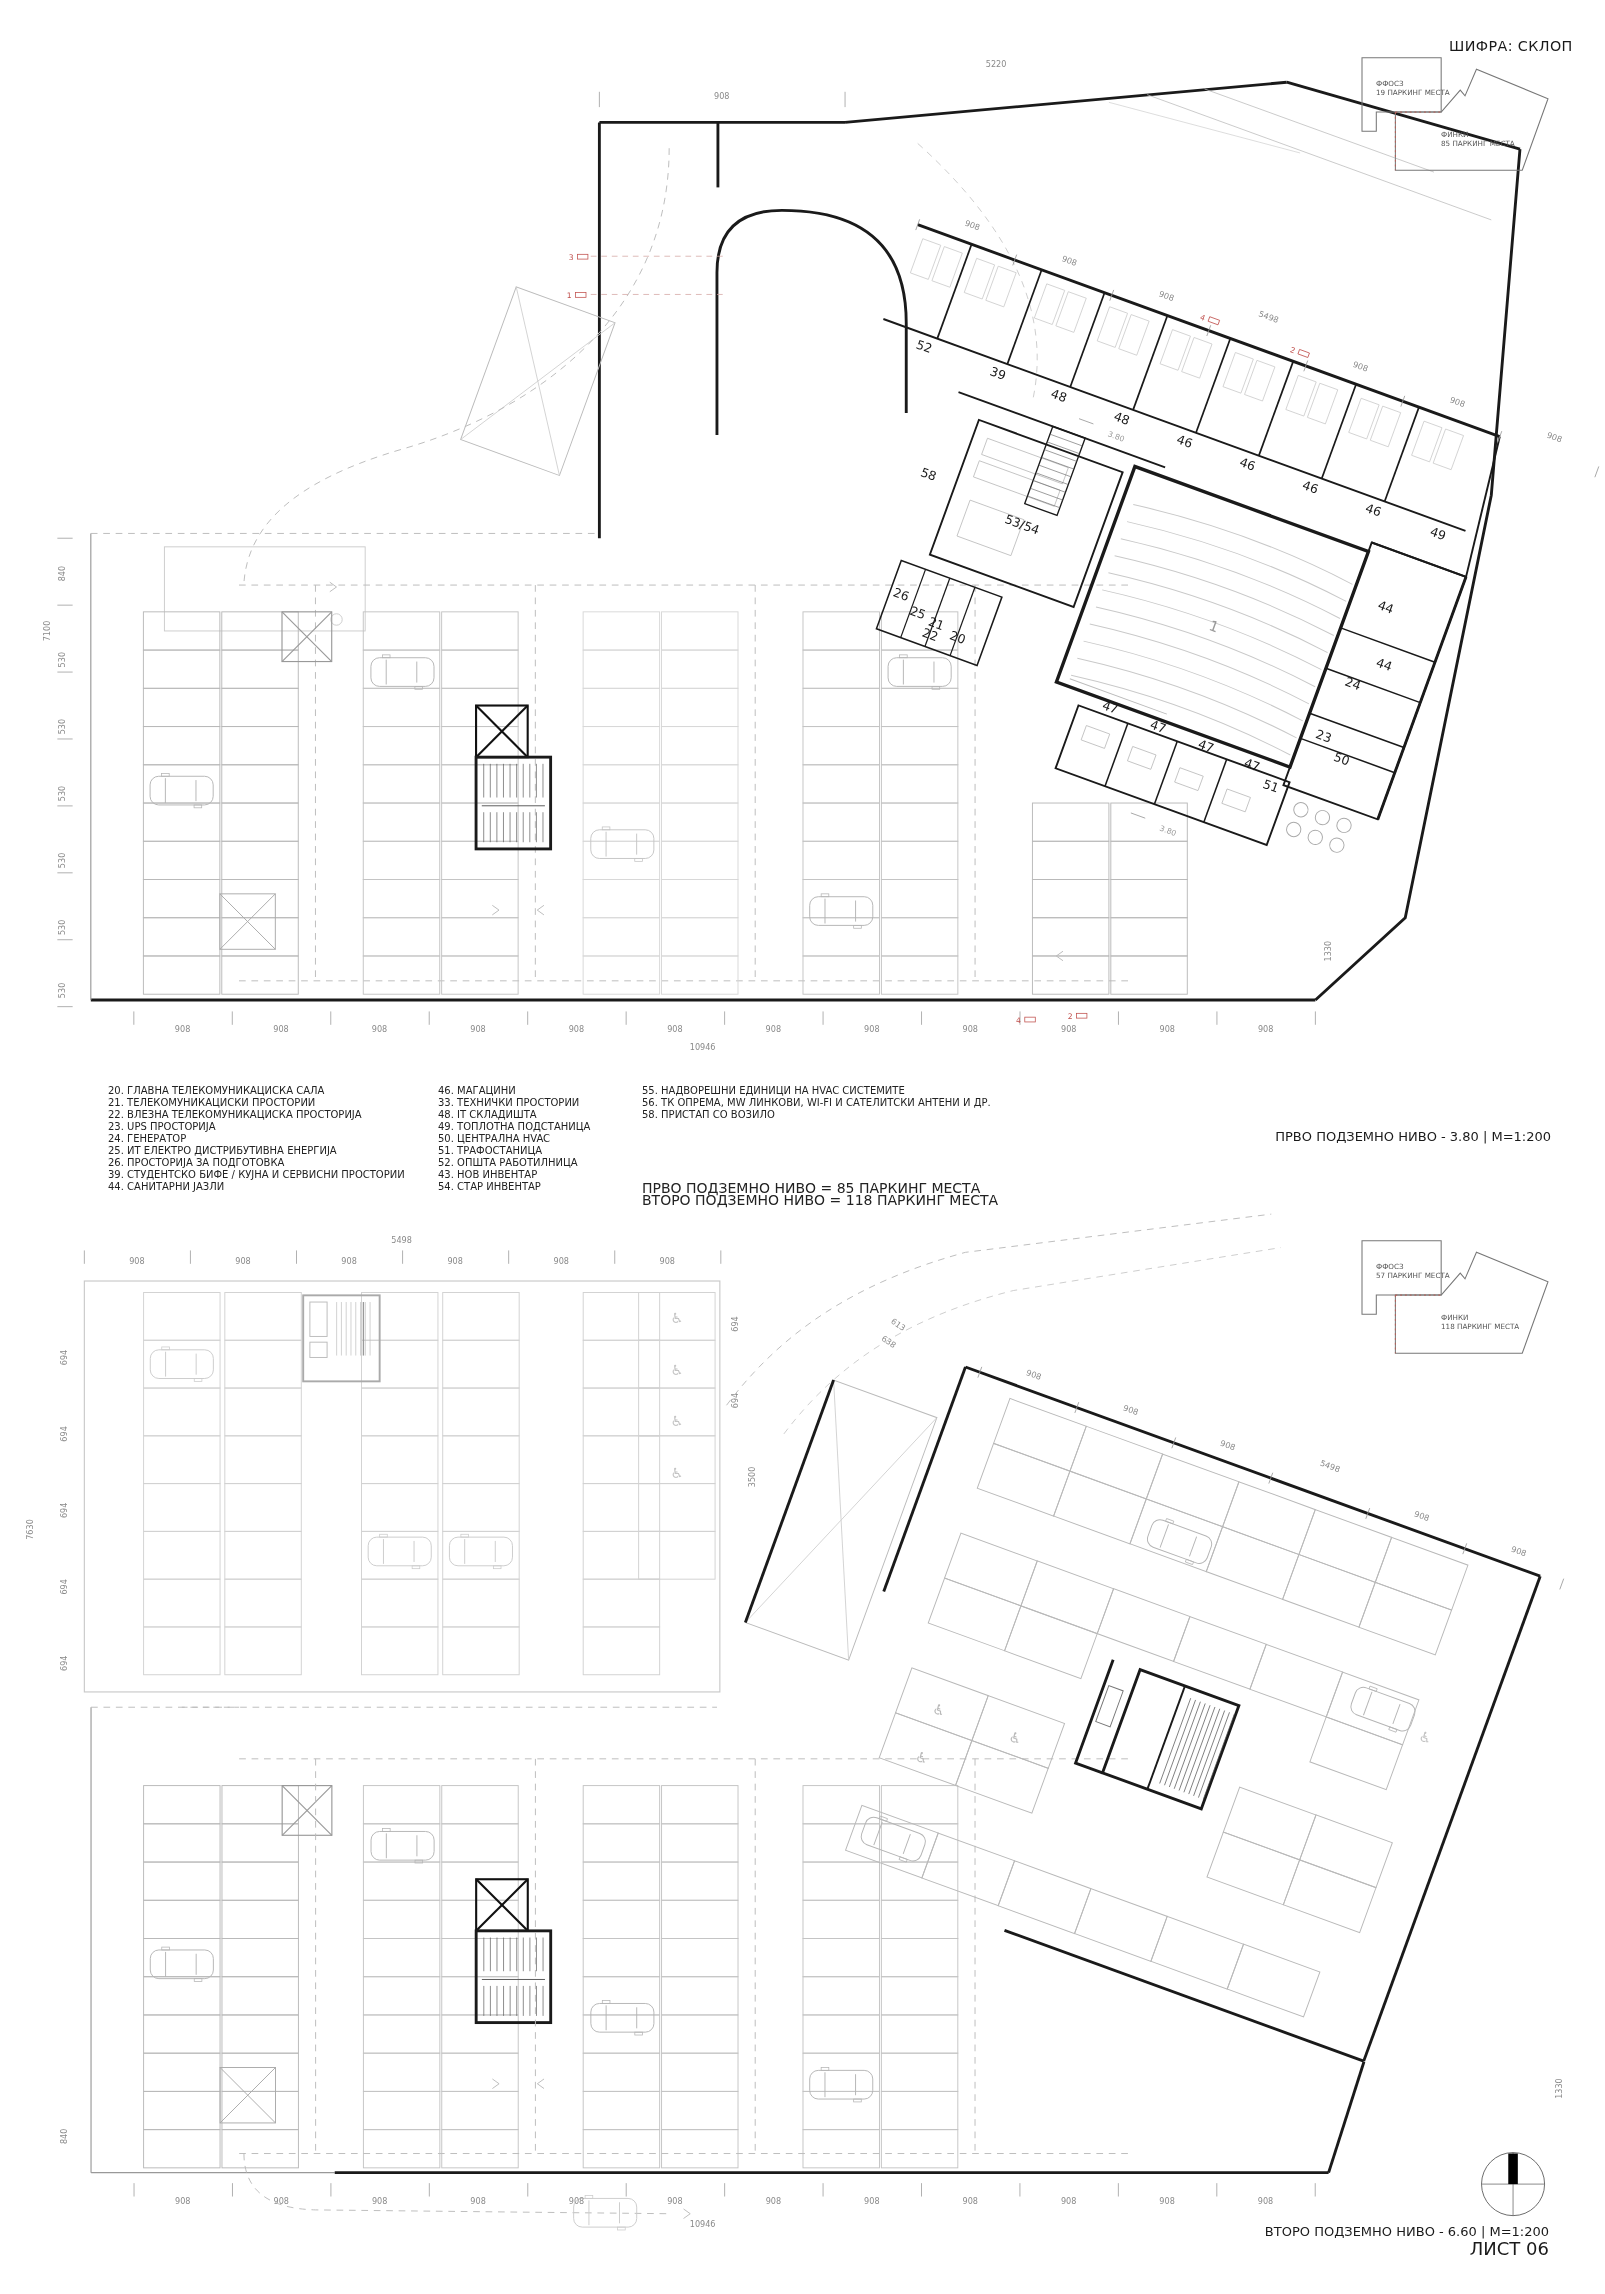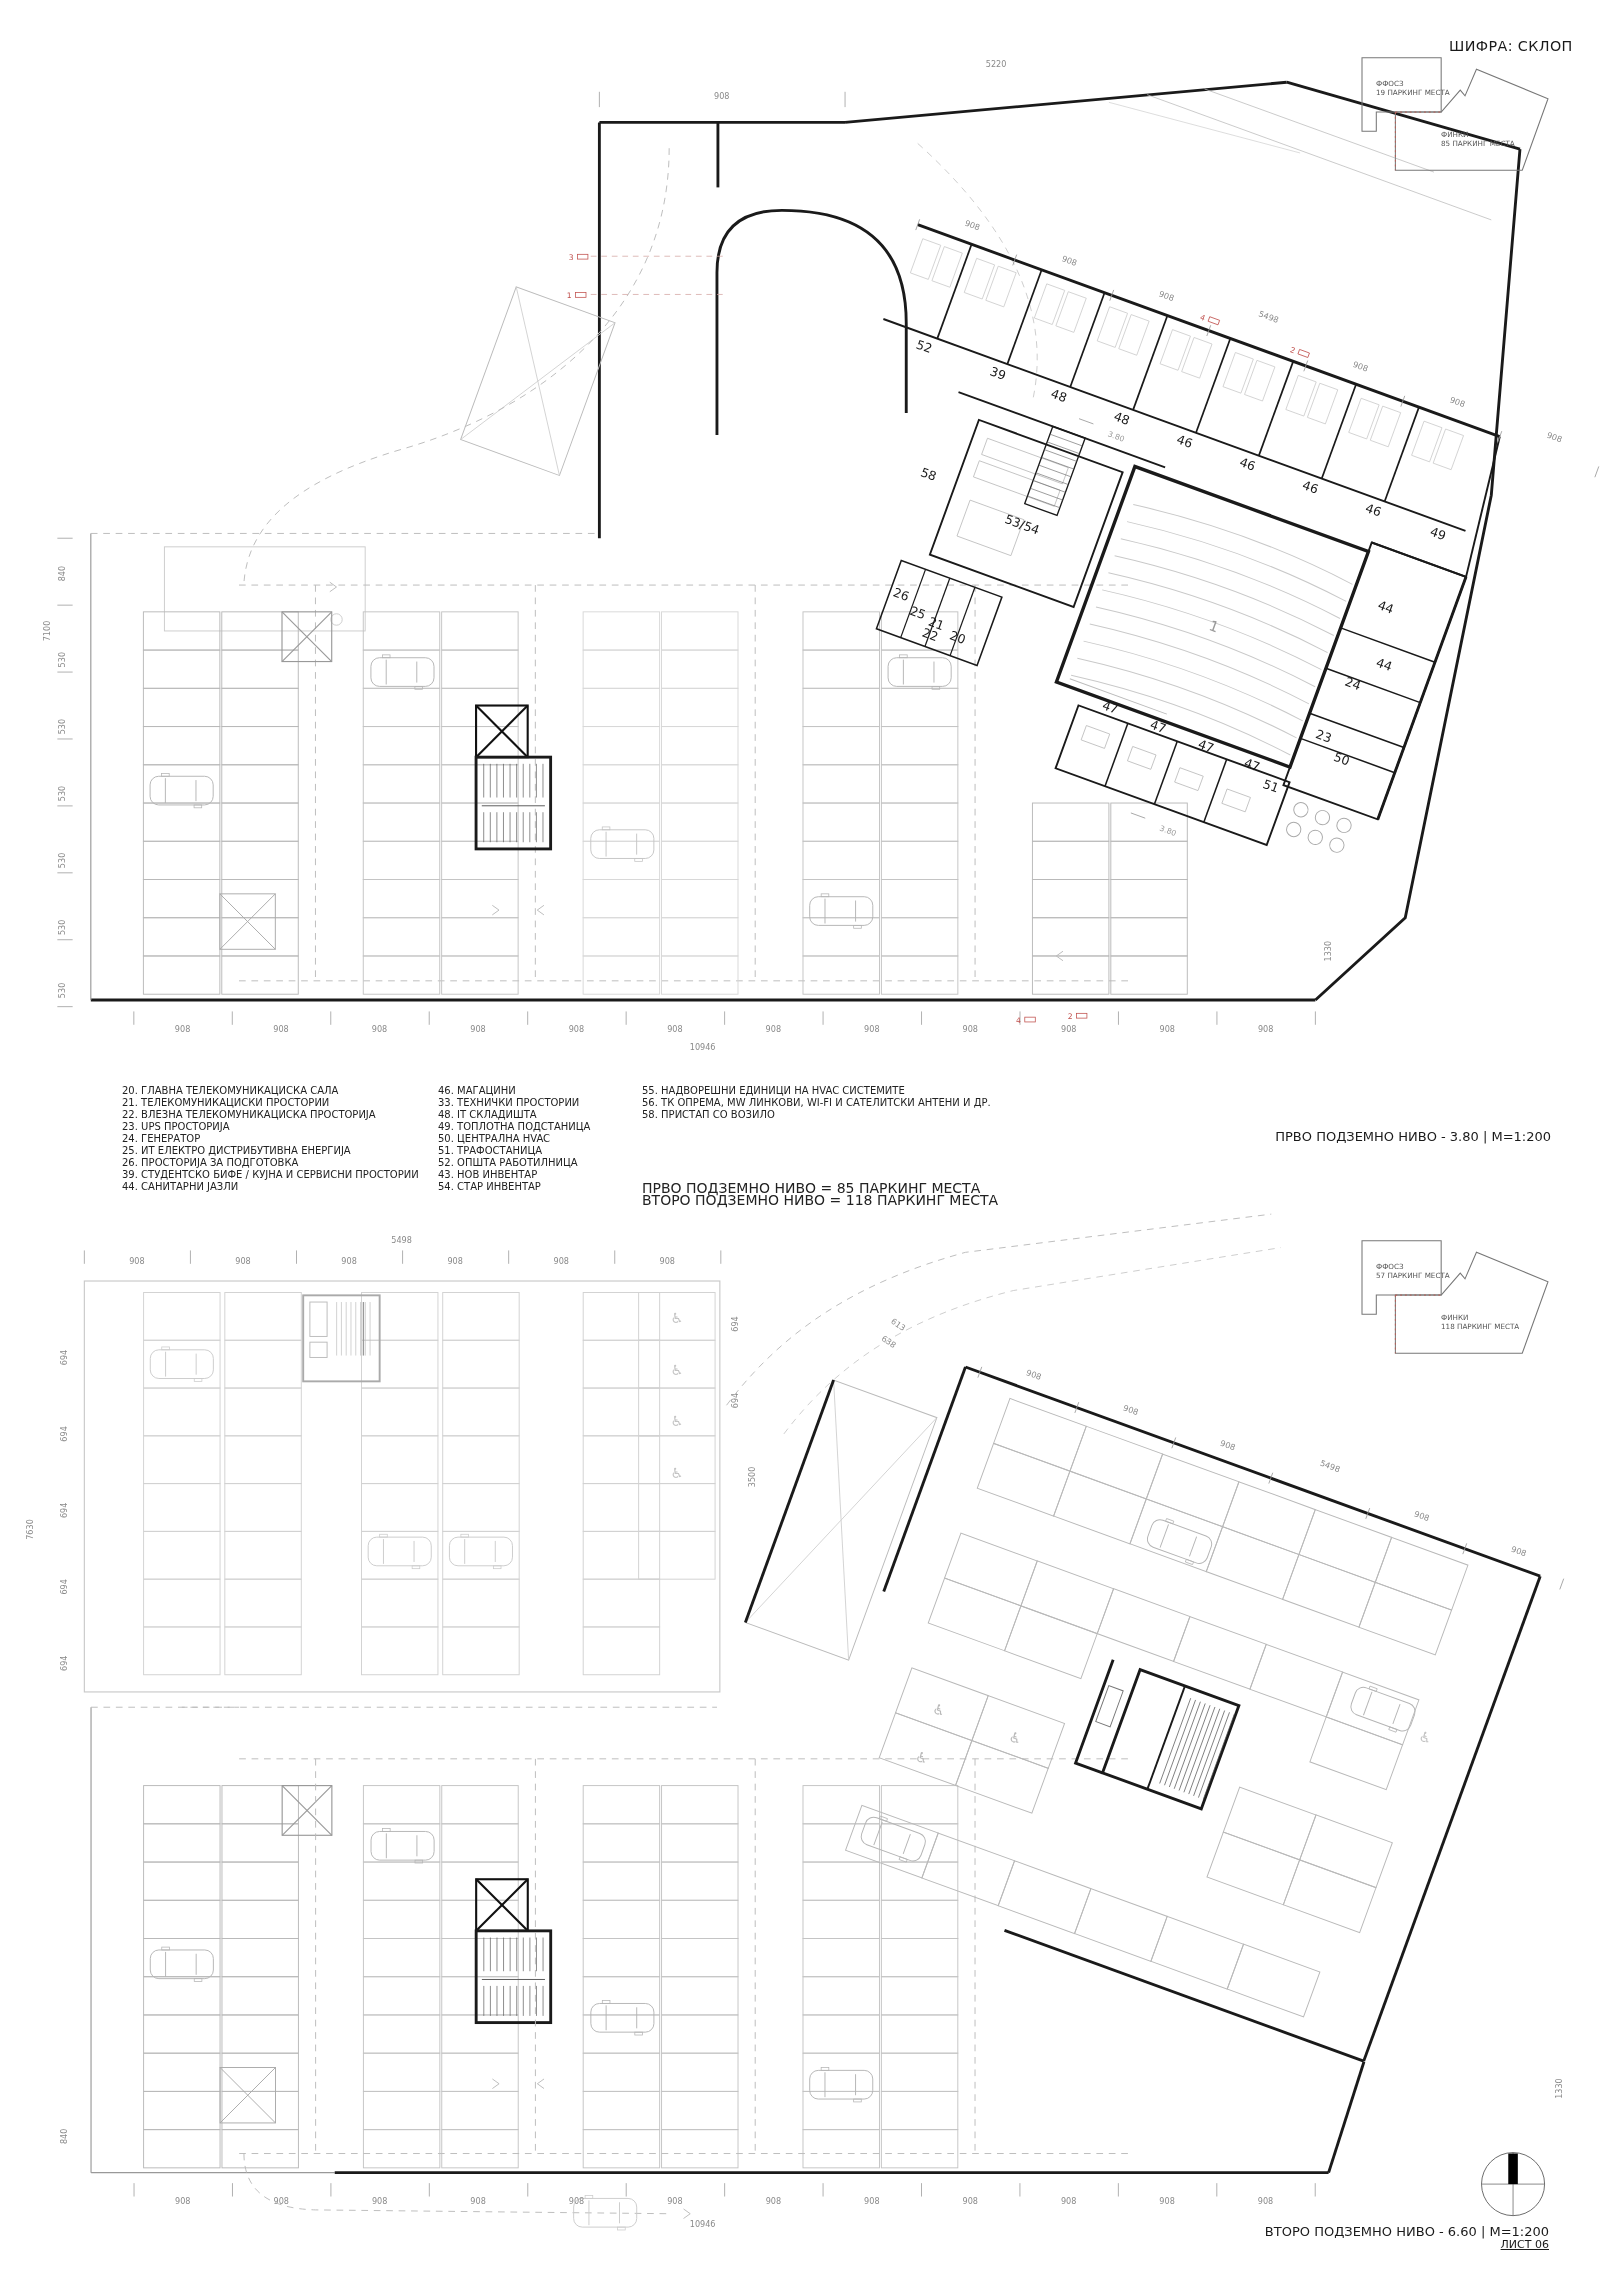--- a/index.html
+++ b/index.html
@@ -9,21 +9,21 @@
   #plan1svg{top:0;}
   #plan2svg{top:1195px;}
   .abs{position:absolute;white-space:nowrap;}
   .code-title{font-size:14.3px;letter-spacing:0.4px;color:#1a1a1a;}
   .keyplan{position:absolute;width:196px;height:124px;}
   .kp-label{position:absolute;font-size:7.2px;line-height:9px;color:#555;}
   .legend-col{position:absolute;font-size:10px;line-height:12px;color:#222;}
   .legend-col div{white-space:nowrap;}
   .notes{position:absolute;font-size:14px;line-height:12.4px;color:#222;margin-top:16px;}
   .plan-title{position:absolute;width:507px;text-align:right;font-size:13px;color:#1a1a1a;}
-  .sheet-num{position:absolute;width:507px;text-align:right;font-size:11px;color:#1a1a1a;text-decoration:underline;}
+  .sheet-num{position:absolute;width:507px;text-align:right;font-size:18px;color:#1a1a1a;}
 </style>
 </head>
 <body>
 
 <div class="sheet">
 
   <svg id="plan1svg" width="1606" height="1195" viewBox="0 0 1680 1250">
       <g>
         <line x1="627" y1="128" x2="627" y2="563" stroke="#1a1a1a" stroke-width="3"></line>
         <line x1="627" y1="128" x2="884" y2="128" stroke="#1a1a1a" stroke-width="3"></line>
@@ -867,21 +867,21 @@
     <div class="kp-label" style="left:19px;top:27px;">
       <span>ФФОСЗ</span><br>
       <span>57 ПАРКИНГ МЕСТА</span>
     </div>
     <div class="kp-label" style="left:84px;top:78px;">
       <span>ФИНКИ</span><br>
       <span>118 ПАРКИНГ МЕСТА</span>
     </div>
   </div>
 
-  <div class="legend-col" style="left:122px;top:1085px;">
+  <div class="legend-col" style="left:108px;top:1085px;">
     <div>20. ГЛАВНА ТЕЛЕКОМУНИКАЦИСКА САЛА</div>
     <div>21. ТЕЛЕКОМУНИКАЦИСКИ ПРОСТОРИИ</div>
     <div>22. ВЛЕЗНА ТЕЛЕКОМУНИКАЦИСКА ПРОСТОРИЈА</div>
     <div>23. UPS ПРОСТОРИЈА</div>
     <div>24. ГЕНЕРАТОР</div>
     <div>25. ИТ ЕЛЕКТРО ДИСТРИБУТИВНА ЕНЕРГИЈА</div>
     <div>26. ПРОСТОРИЈА ЗА ПОДГОТОВКА</div>
     <div>39. СТУДЕНТСКО БИФЕ / КУЈНА И СЕРВИСНИ ПРОСТОРИИ</div>
     <div>44. САНИТАРНИ ЈАЗЛИ</div>
   </div>

